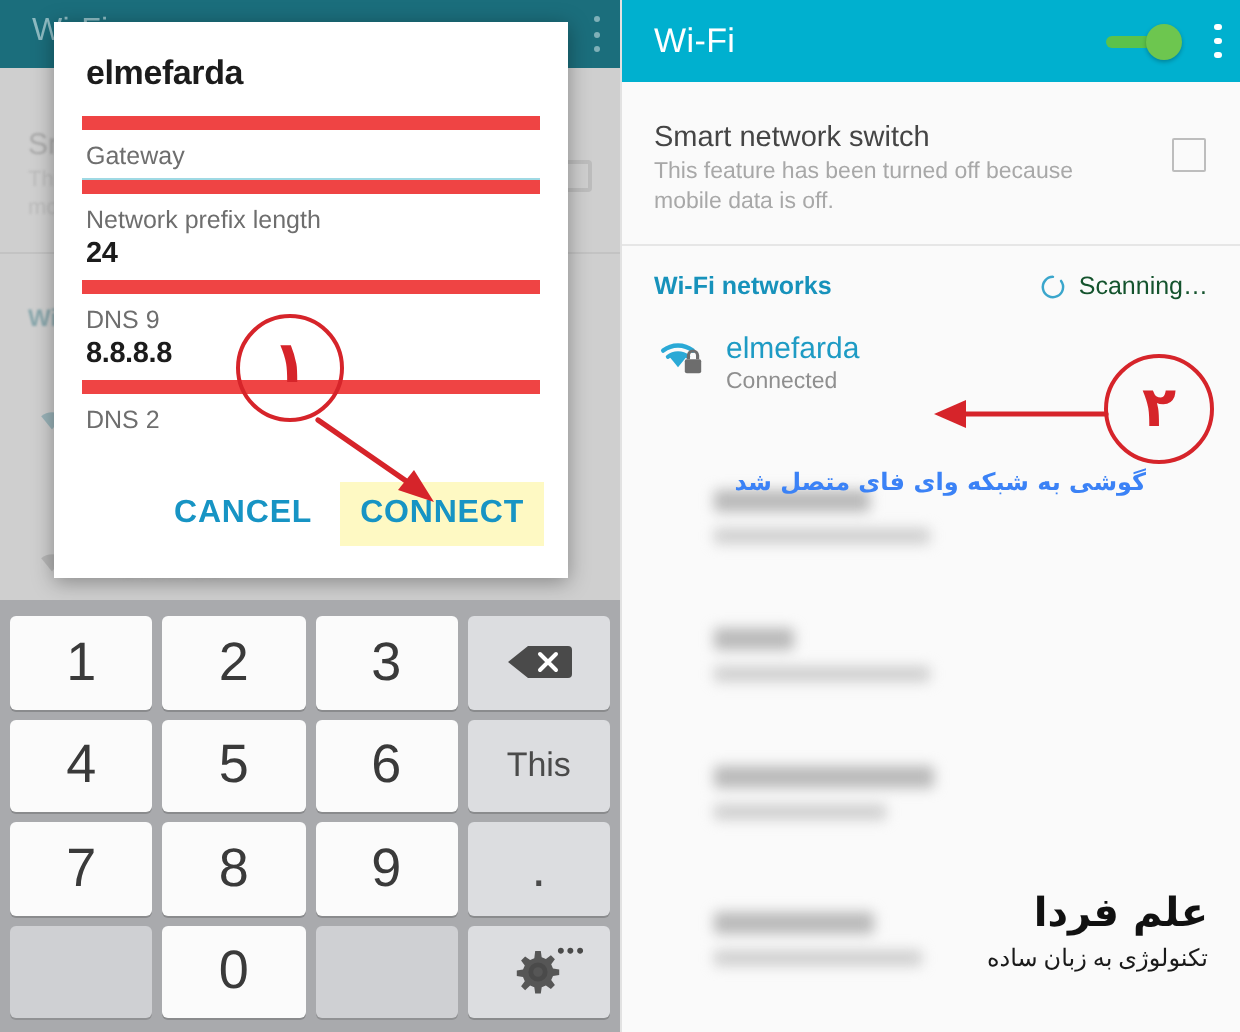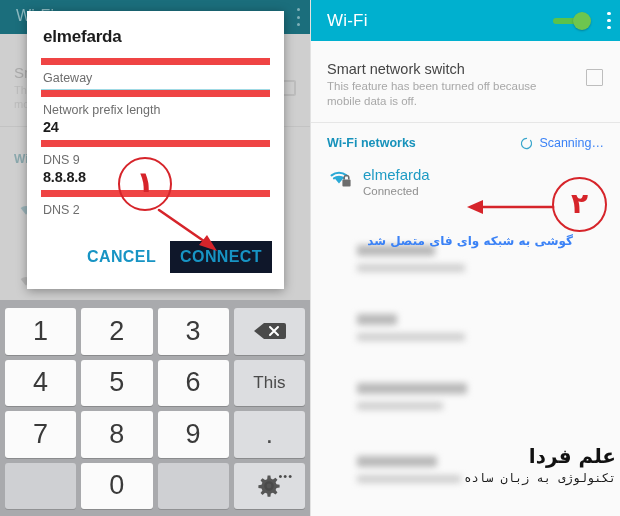--- a/index.html
+++ b/index.html
@@ -73,21 +73,21 @@
   .dlg-value.placeholder { color: #bdbdbd; font-weight: normal; }
   .dlg-actions {
     position: absolute; right: 12px; bottom: 16px;
     display: flex; align-items: center; gap: 4px;
   }
   .btn-flat {
     font-size: 16px; font-weight: bold; color: #1794c4;
     letter-spacing: .4px; padding: 7px 10px; background: transparent;
     border: none; cursor: pointer; font-family: inherit;
   }
-  .btn-flat.raised { background: #0f172a; }
+  .btn-flat.raised { background: #fef9c3; }
 
   
   .ann-circle {
     position: absolute; border: 2.4px solid #d6242a; border-radius: 50%;
     display: flex; align-items: center; justify-content: center;
     color: #d6242a; font-weight: bold; background: transparent;
   }
   #ann1 { left: 118px; top: 157px; width: 54px; height: 54px; font-size: 29px; }
   #ann1 span { line-height: 1; margin-top: -3px; }
   .ann-arrow-svg { position: absolute; overflow: visible; }
@@ -149,21 +149,21 @@
     width: 17px; height: 17px; border: 1.6px solid #bdbdbd; border-radius: 1px;
     background: transparent; cursor: pointer;
   }
 
   .netsec-head {
     display: flex; align-items: center; justify-content: space-between;
     padding: 13px 16px 9px 16px;
   }
   .netsec-title { font-size: 12.5px; color: #1792bb; font-weight: bold; }
   .scan { display: flex; align-items: center; gap: 6px; }
-  .scan-text { font-size: 12.5px; color: #3b82f6; text-align: center; }
+  .scan-text { font-size: 12.5px; color: #14532d; text-align: center; }
   .spinner { width: 13px; height: 13px; }
 
   .net-row { display: flex; align-items: flex-start; padding: 6px 16px 6px 16px; cursor: pointer; }
   .net-icon { width: 26px; height: 22px; margin: 2px 10px 0 0; flex: 0 0 26px; }
   .net-name { font-size: 15px; color: #1e9bc4; line-height: 19px; }
   .net-sub { font-size: 11.5px; color: #8f8f8f; line-height: 15px; }
 
   .blurred-row { padding: 14px 16px 6px 46px; filter: blur(3.2px); }
   .blur-name { height: 11px; background: #b9b9b9; border-radius: 2px; margin-bottom: 8px; }
   .blur-sub { height: 8px; background: #cfcfcf; border-radius: 2px; }
@@ -171,28 +171,28 @@
   
   #ann2 { left: 241px; top: 177px; width: 55px; height: 55px; font-size: 28px; }
   #ann2 span { line-height: 1; margin-top: -2px; }
   .red-note {
     position: absolute; right: 47px; top: 234px;
     font-size: 12px; color: #3b82f6; font-weight: bold;
     direction: rtl; white-space: nowrap;
     font-family: "DejaVu Sans", "Liberation Sans", sans-serif;
   }
 
-  .watermark { position: absolute; right: 4px; bottom: 28px; direction: rtl; }
+  .watermark { position: absolute; right: 16px; bottom: 28px; direction: rtl; }
   .wm-title {
     font-size: 20px; font-weight: bold; color: #111111; line-height: 24px;
     font-family: "DejaVu Sans", "Liberation Sans", sans-serif;
   }
   .wm-sub {
     font-size: 12px; color: #1a1a1a; line-height: 18px; margin-top: 2px;
-    font-family: Liberation Mono, monospace;
+    font-family: Liberation Serif, serif;
   }
 </style>
 </head>
 <body>
 
 <div id="root">
 
   <div class="panel-left">
 
     <div class="dim-appbar">

